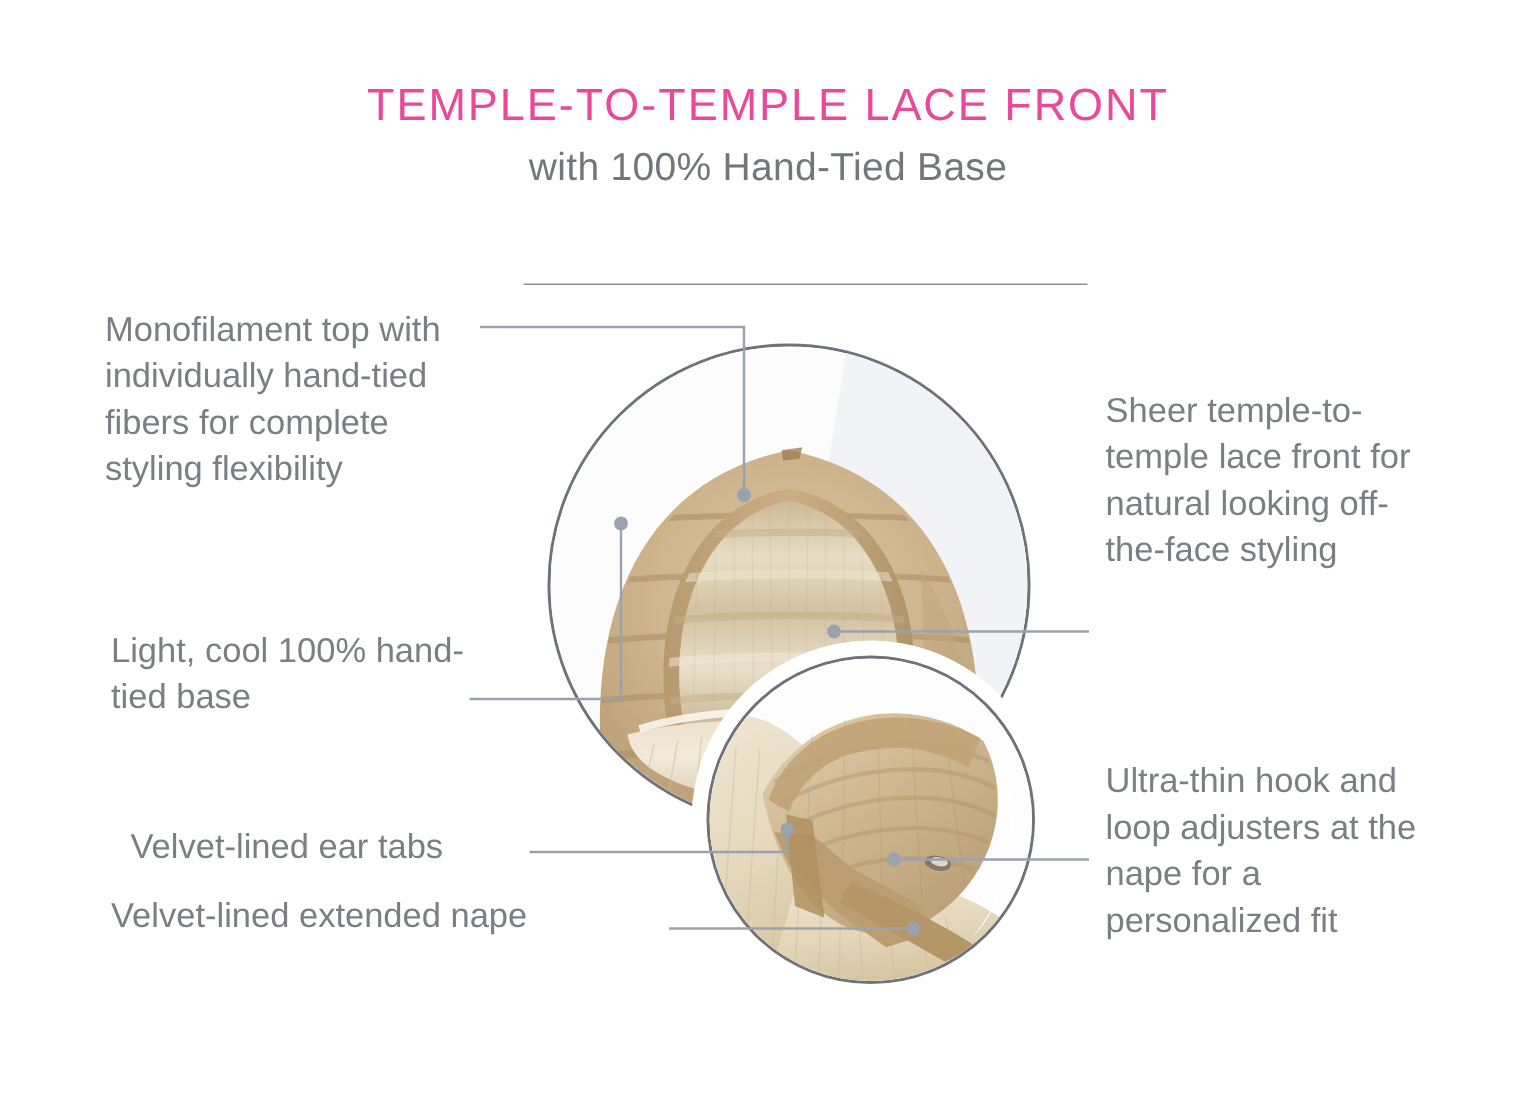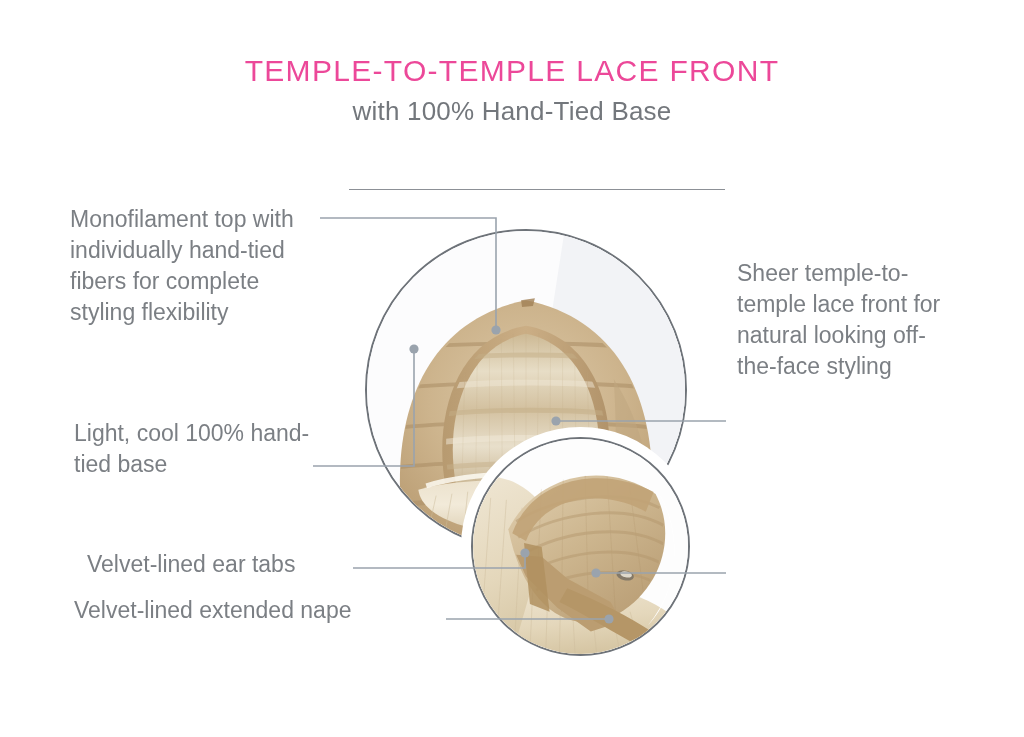--- a/index.html
+++ b/index.html
@@ -295,14 +295,15 @@
   <div class="callout" id="cal-mono">Monofilament top with individually hand-tied fibers for complete styling flexibility</div>
 
   <div class="callout" id="cal-light">Light, cool 100% hand-tied base</div>
 
   <div class="callout" id="cal-ear">Velvet-lined ear tabs</div>
 
   <div class="callout right" id="cal-sheer">Sheer temple-to-temple lace front for natural looking off-the-face styling</div>
 
   <div class="callout" id="cal-nape">Velvet-lined extended nape</div>
 
+  <div class="callout right" id="cal-ultra">Ultra-thin hook and loop adjusters at the nape for a personalized fit</div>
 
 </div>
 
 </body></html>

